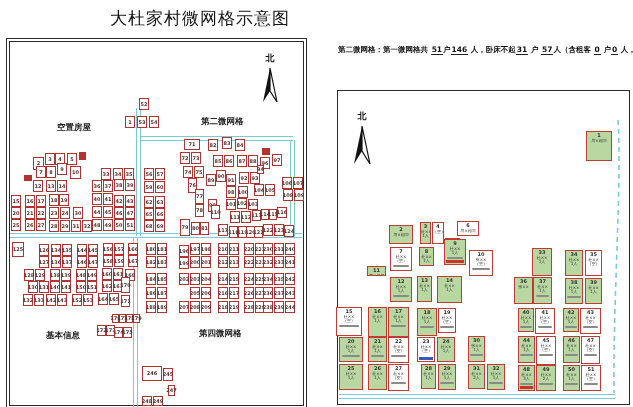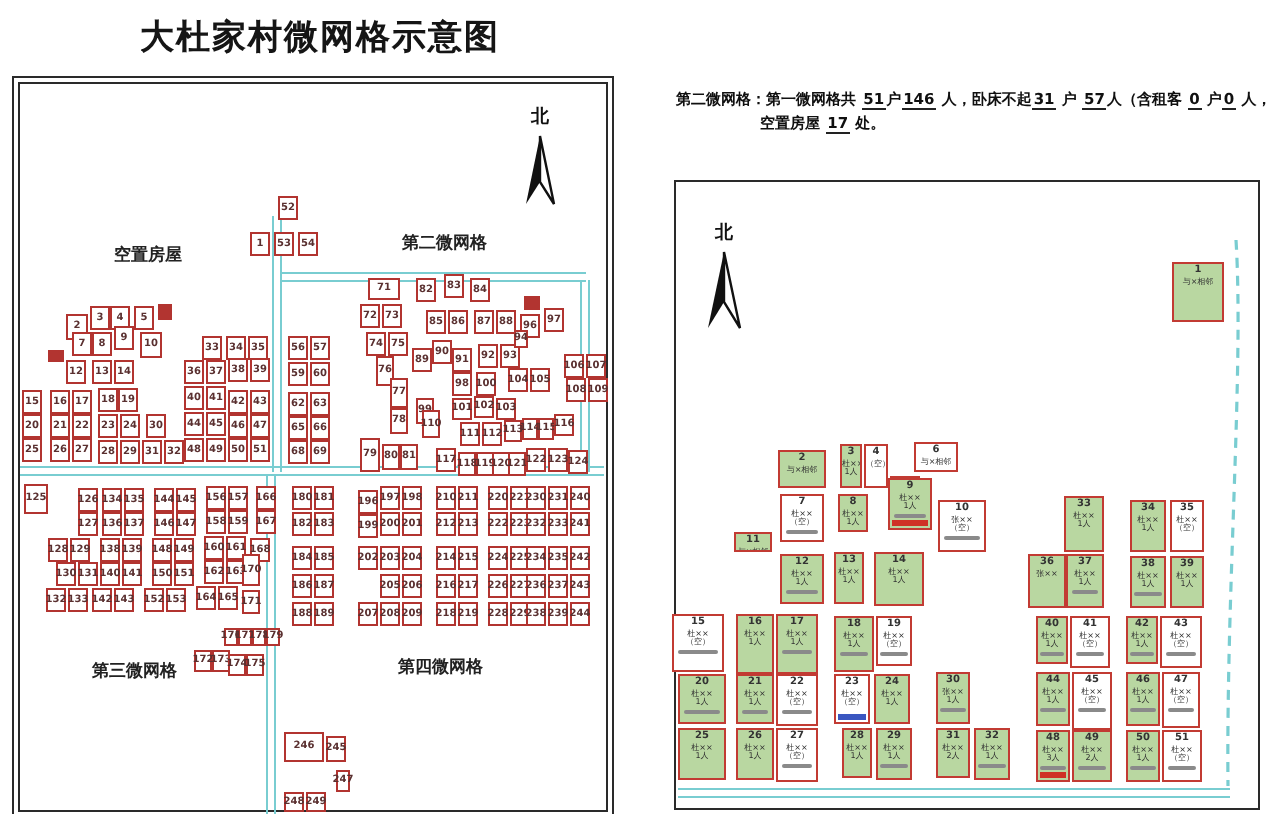--- a/index.html
+++ b/index.html
@@ -1,19 +1,19 @@
 <!DOCTYPE html>
 <html><head>
 <meta charset="utf-8">
 <style>
   html,body{margin:0;padding:0;background:#fff;}
   #canvas{position:relative;width:633px;height:407px;background:#fff;overflow:hidden;
           font-family:"DejaVu Sans","Liberation Sans",sans-serif;color:#111;}
   .abs{position:absolute;}
-  .panel-title{font-weight:bold;color:#151515;text-align:center;letter-spacing:1px;}
+  .panel-title{font-weight:normal;color:#151515;text-align:right;letter-spacing:1px;}
   #left-title{left:30px;top:7px;width:260px;font-size:17px;}
   #right-title{left:368px;top:13px;width:228px;font-size:14.5px;letter-spacing:0.5px;}
   .panel{border:1.5px solid #2a2a2a;}
   .panel-inner{position:absolute;inset:2px;border:1px solid #2a2a2a;}
   .grid-label{position:absolute;font-size:8.5px;font-weight:bold;color:#222;white-space:nowrap;}
   .plot-box{position:absolute;box-sizing:border-box;border:1.4px solid #b23430;background:#fff;
             display:flex;align-items:center;justify-content:center;
             font-size:5px;line-height:1;color:#5a3030;font-weight:bold;}
   .plot-box.solid{background:#b23430;}
   .road-v{position:absolute;box-sizing:border-box;width:5px;border-left:1.4px solid #79cdd1;border-right:1.4px solid #79cdd1;}
@@ -52,21 +52,21 @@
     <div class="n-label">北</div>
     <svg width="24" height="40">
       <path d="M12,3 L5,37 L12,26 Z" fill="#111"></path>
       <path d="M12,3 L19,37 L12,26 Z" fill="none" stroke="#111" stroke-width="1.2"></path>
     </svg>
   </div>
 
   <div id="left-labels">
       <div class="grid-label" style="left: 57px; top: 122px;">空置房屋</div>
       <div class="grid-label" style="left: 201px; top: 116px;">第二微网格</div>
-      <div class="grid-label" style="left: 46px; top: 330px;">第三微网格</div>
+      <div class="grid-label" style="left: 46px; top: 330px;">基本信息</div>
       <div class="grid-label" style="left: 199px; top: 328px;">第四微网格</div>
     </div>
   <div id="left-roads">
       <div class="road-v" style="left: 136px; top: 108px; height: 128px;"></div>
       <div class="road-h" style="left: 141px; top: 136px; width: 152px;"></div>
       <div class="road-v" style="left: 290px; top: 140px; height: 96px;"></div>
       <div class="road-h" style="left: 10px; top: 233px; width: 292px;"></div>
       <div class="road-v" style="left: 133px; top: 238px; height: 169px;"></div>
     </div>
   <div id="left-boxes">
@@ -302,21 +302,20 @@
       <div class="plot-box" style="left: 142px; top: 396px; width: 10px; height: 10px;">248</div>
       <div class="plot-box" style="left: 153px; top: 396px; width: 10px; height: 10px;">249</div>
       <div class="plot-box solid" style="left: 79px; top: 152px; width: 7px; height: 8px;"></div>
       <div class="plot-box solid" style="left: 24px; top: 175px; width: 8px; height: 6px;"></div>
       <div class="plot-box solid" style="left: 262px; top: 148px; width: 8px; height: 7px;"></div>
     </div>
 
 
   <div id="info-block" class="abs">
       <div class="info-line"><span>第二微网格：第一微网格共 </span><span class="u">51</span><span>户</span><span class="u">146</span><span> 人，卧床不起</span><span class="u">31</span><span> 户 </span><span class="u">57</span><span>人（含租客 </span><span class="u">0</span><span> 户</span><span class="u">0</span><span> 人，卧床不起 </span></div>
-      <div class="info-line indent"><span>空置房屋 </span><span class="u">17</span><span> 处。</span></div>
     </div>
 
   <div class="abs panel" id="right-panel" style="left:337px;top:90px;width:291px;height:313px;"></div>
 
   <div class="compass" style="left:350px;top:110px;width:24px;">
     <div class="n-label">北</div>
     <svg width="24" height="44">
       <path d="M12,3 L4,41 L12,28 Z" fill="#111"></path>
       <path d="M12,3 L20,41 L12,28 Z" fill="none" stroke="#111" stroke-width="1.2"></path>
     </svg>

